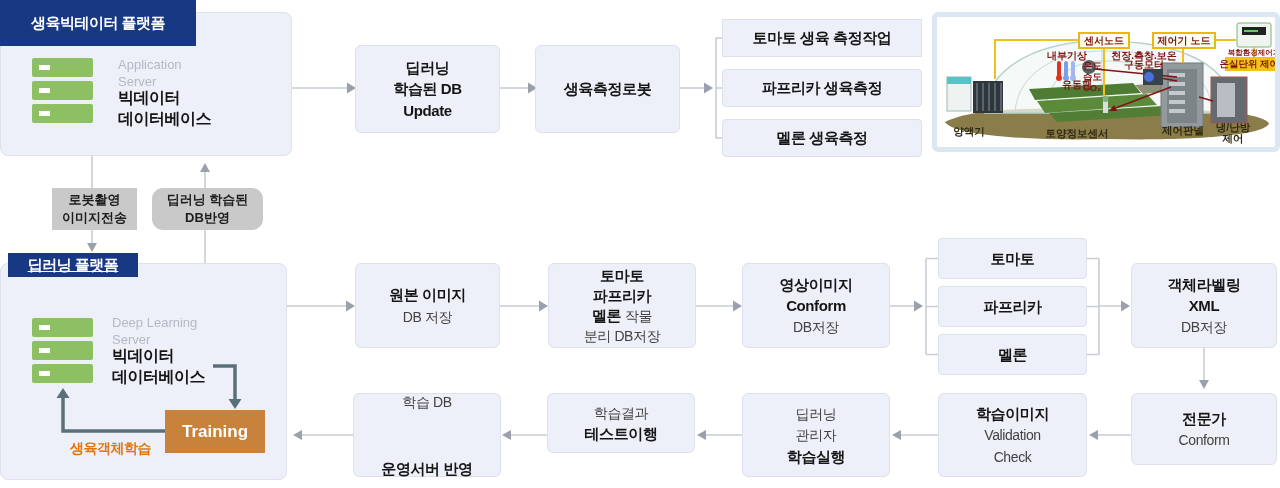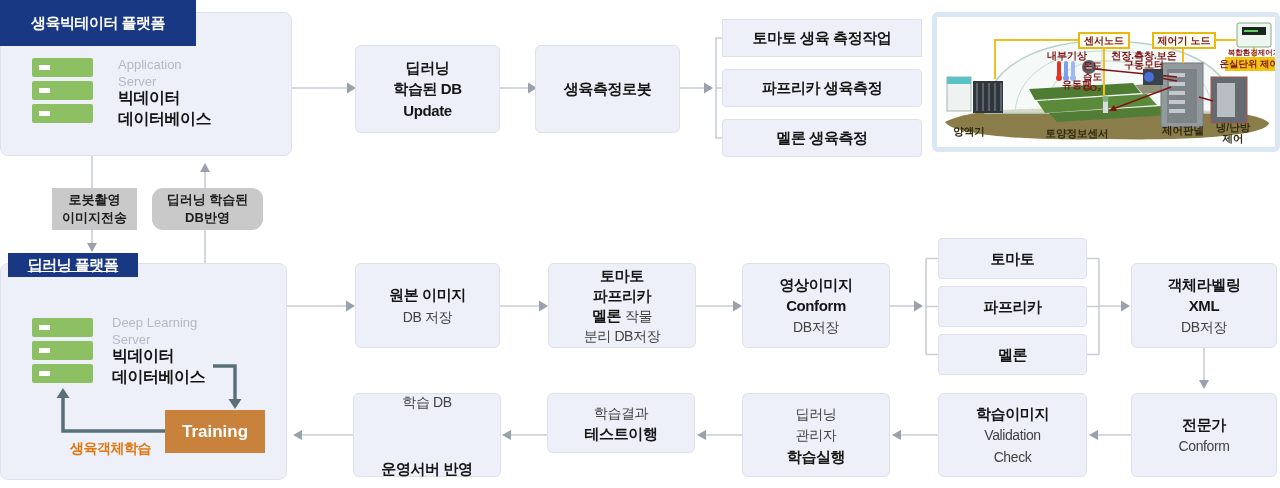--- a/index.html
+++ b/index.html
@@ -52,21 +52,21 @@
 
   #b-orig   { left:355px; top:263px; width:145px; height:85px; }
   #b-split  { left:548px; top:263px; width:148px; height:85px; }
   #b-split .bl { line-height:1.25; }
   #b-resize { left:742px; top:263px; width:148px; height:85px; }
   #b-tomato  { left:938px; top:238px; width:149px; height:41px; border-radius:4px; }
   #b-paprika { left:938px; top:286px; width:149px; height:41px; border-radius:4px; }
   #b-melon   { left:938px; top:334px; width:149px; height:41px; border-radius:4px; }
   #b-label  { left:1131px; top:263px; width:146px; height:85px; }
 
-  #b-expert { left:1131px; top:393px; width:146px; height:84px; }
+  #b-expert { left:1131px; top:393px; width:146px; height:72px; }
   #b-valid  { left:938px;  top:393px; width:149px; height:84px; }
   #b-mgr    { left:742px;  top:393px; width:148px; height:84px; }
   #b-test   { left:547px;  top:393px; width:148px; height:60px; }
   #b-deploy { left:353px;  top:393px; width:148px; height:84px;gap:45px; }
 
   #training { position:absolute; left:165px; top:410px; width:100px; height:43px; background:#c9823b;
               color:#fff; font-size:17px; font-weight:700; display:flex; align-items:center;
               justify-content:center; z-index:3; }
   #looplabel { position:absolute; left:70px; top:440px; width:110px; color:#e0770e; font-size:14px;
                font-weight:700; z-index:3; letter-spacing:-0.5px; }

